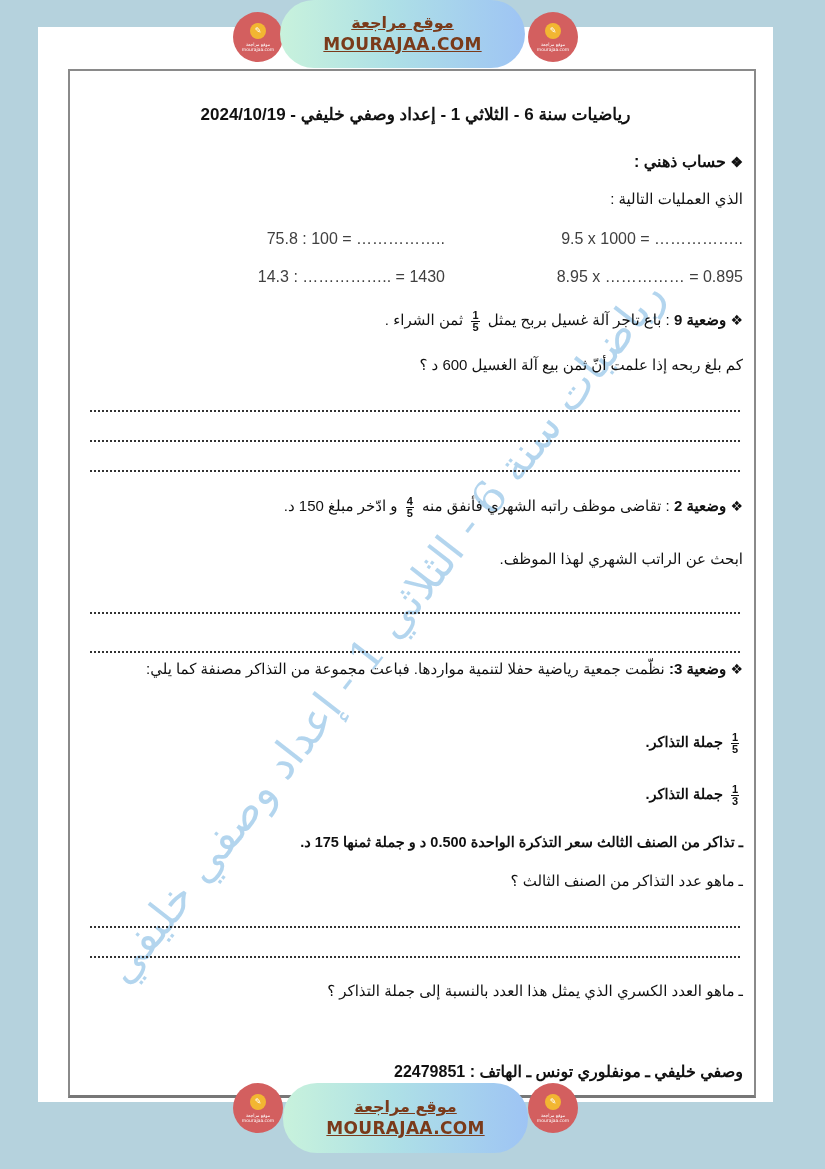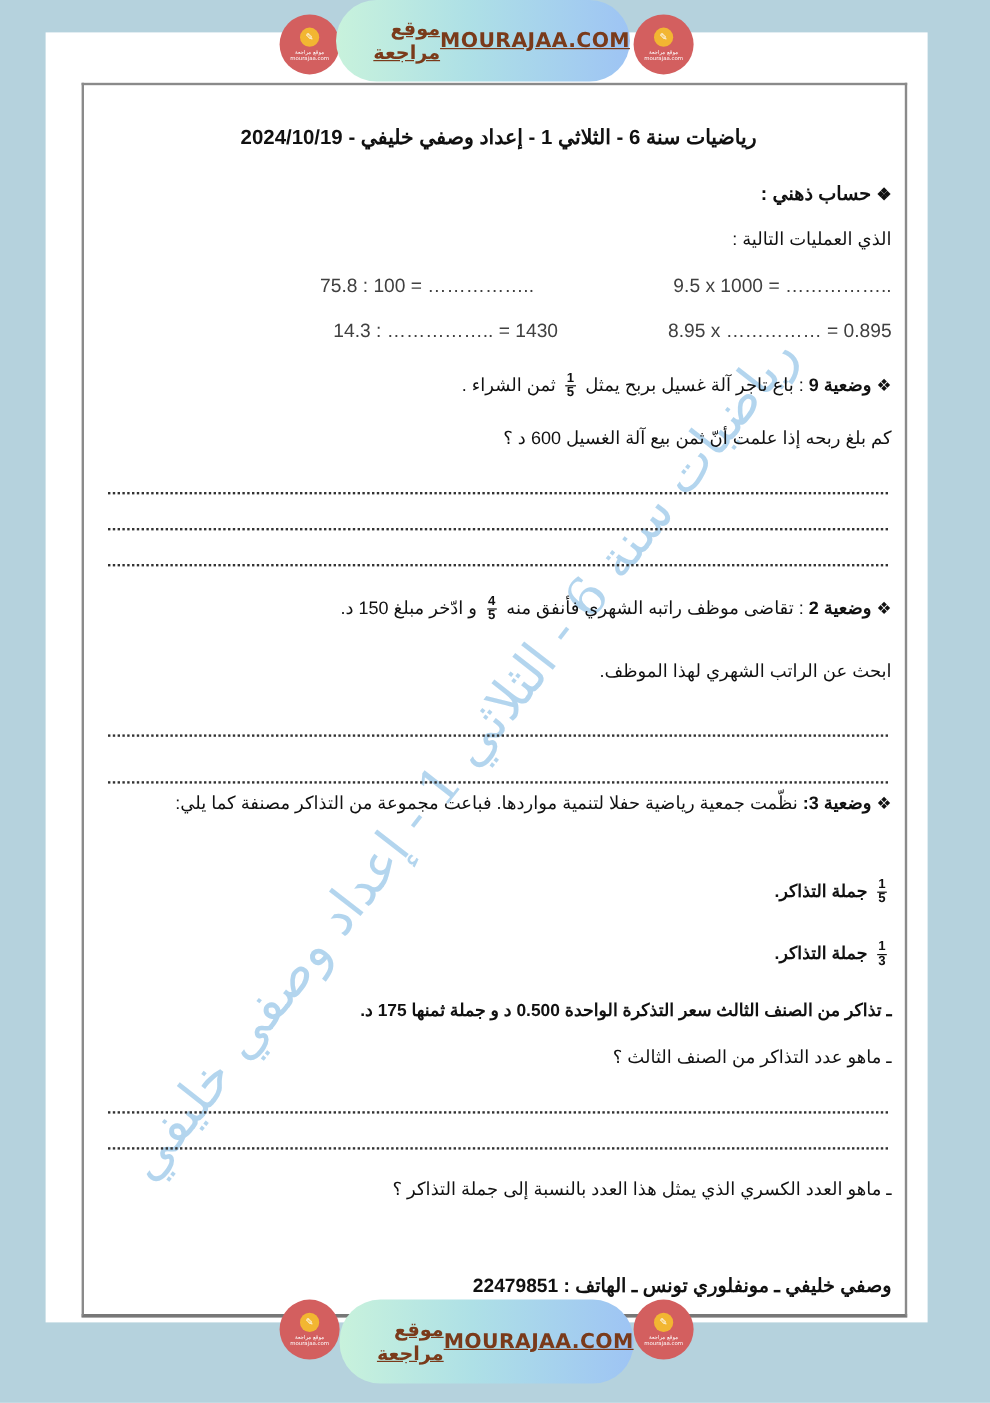--- a/index.html
+++ b/index.html
@@ -14,21 +14,21 @@
   }
   .frame {
     position:absolute; left:68px; top:69px; width:688px; height:1029px;
     border-left:2px solid #8a8a8a; border-top:2px solid #8a8a8a;
     border-right:2px solid #8a8a8a; border-bottom:3px solid #777;
     box-sizing:border-box;
   }
   .banner {
     position:absolute; width:245px; height:68px; border-radius:34px;
     background:linear-gradient(90deg,#c8f2dc 0%,#aee0e6 45%,#9ec4f4 100%);
-    display:flex; flex-direction:row; align-items:center; justify-content:center;
+    display:flex; flex-direction:column; align-items:center; justify-content:center;
   }
   .banner .ar { font-family:"DejaVu Sans", sans-serif; font-weight:bold; color:#7a3a1a; font-size:16px; text-decoration:underline; line-height:20px; direction:rtl; }
   .banner .en { font-family:"DejaVu Sans", sans-serif; font-weight:bold; color:#7a3a1a; font-size:17px; text-decoration:underline; line-height:22px; letter-spacing:0.3px; }
   .logo {
     position:absolute; width:50px; height:50px; border-radius:50%;
     background:#d35f5f; display:flex; flex-direction:column; align-items:center; justify-content:center;
   }
   .logo .book {
     width:16px; height:16px; border-radius:50%; background:#f2b632;
     font-size:8px; color:#fff; display:flex; align-items:center; justify-content:center; line-height:1;
@@ -85,21 +85,21 @@
 
 <div class="doc h" style="top:152px;">
   <span class="star">❖</span>
   <span>حساب ذهني :</span>
 </div>
 <div class="doc t" style="top:190px;">الذي العمليات التالية :</div>
 
 <div class="ops" style="right:82px;top:230px;"><span>9.5  x  1000  = ……………..</span></div>
 <div class="ops" style="right:380px;top:230px;"><span>75.8 :  100  = ……………..</span></div>
 <div class="ops" style="right:82px;top:268px;"><span>8.95  x  …………… = 0.895</span></div>
-<div class="ops" style="right:360px;top:268px;"><span>14.3 : …………….. = 1430</span></div>
+<div class="ops" style="right:380px;top:268px;"><span>14.3 : …………….. = 1430</span></div>
 
 <div class="doc t" style="top:310px;">
   <span class="star">❖</span>
   <b>وضعية 9</b>
   <span>: باع تاجر آلة غسيل بربح يمثل</span>
   <span class="frac">
       <span class="num">1</span>
       <span>5</span>
     </span>
   <span>ثمن الشراء .</span>

